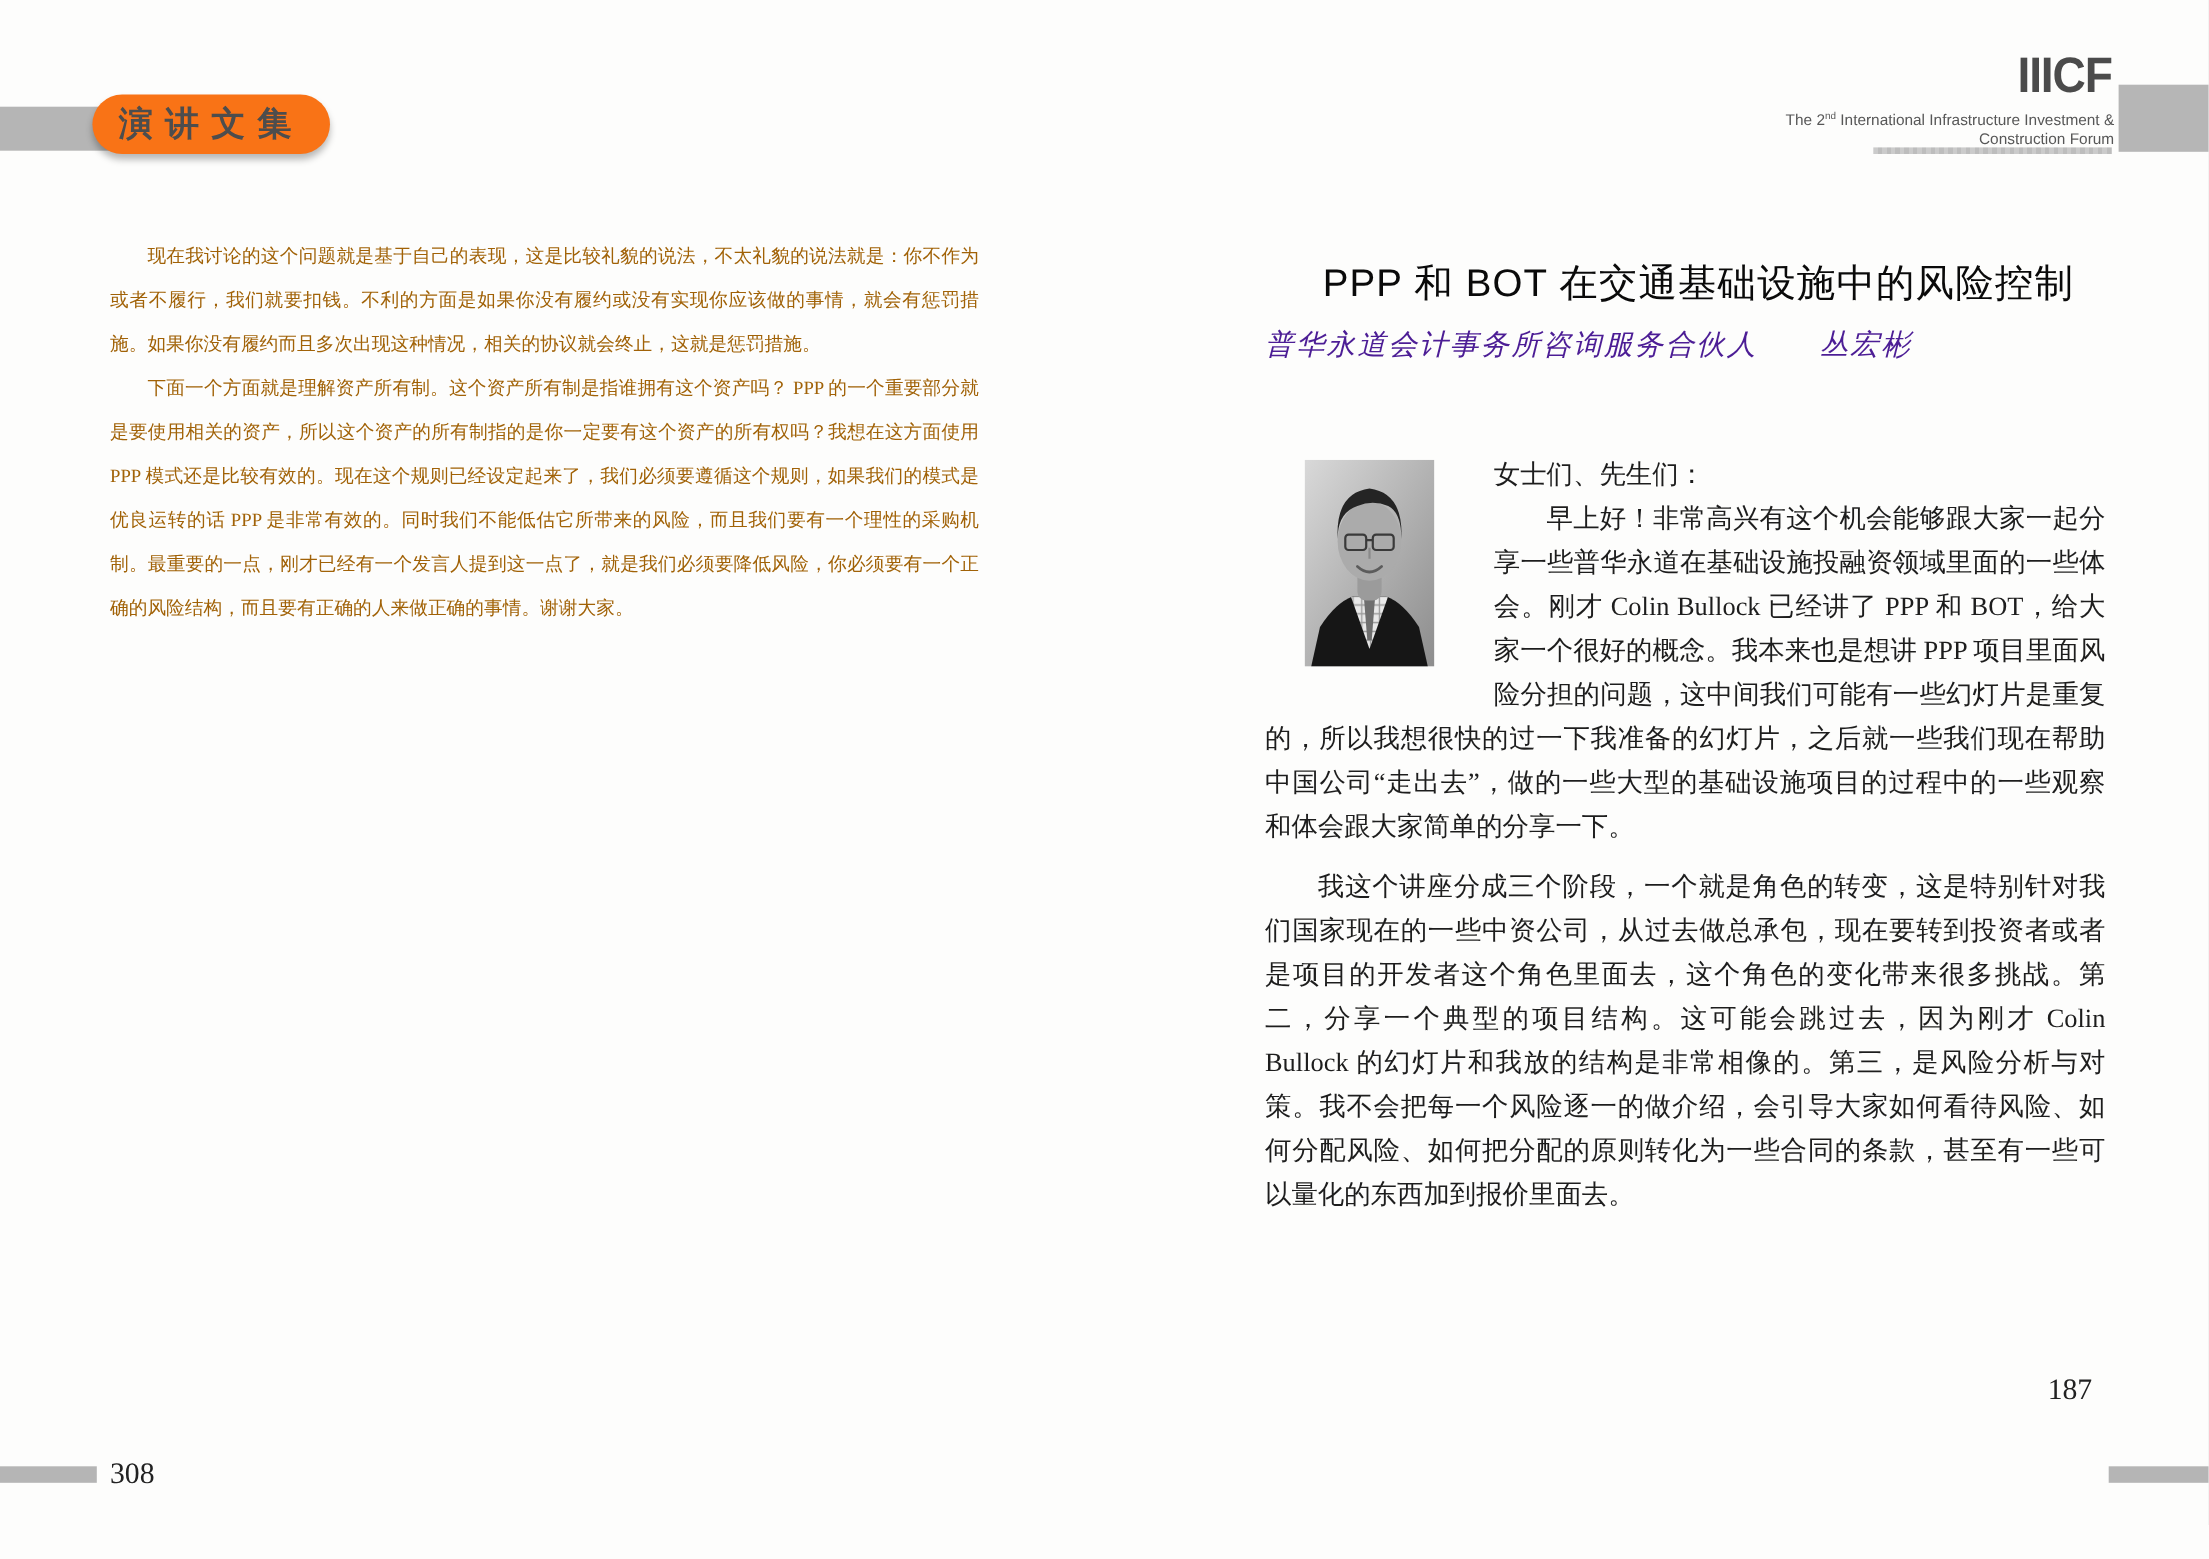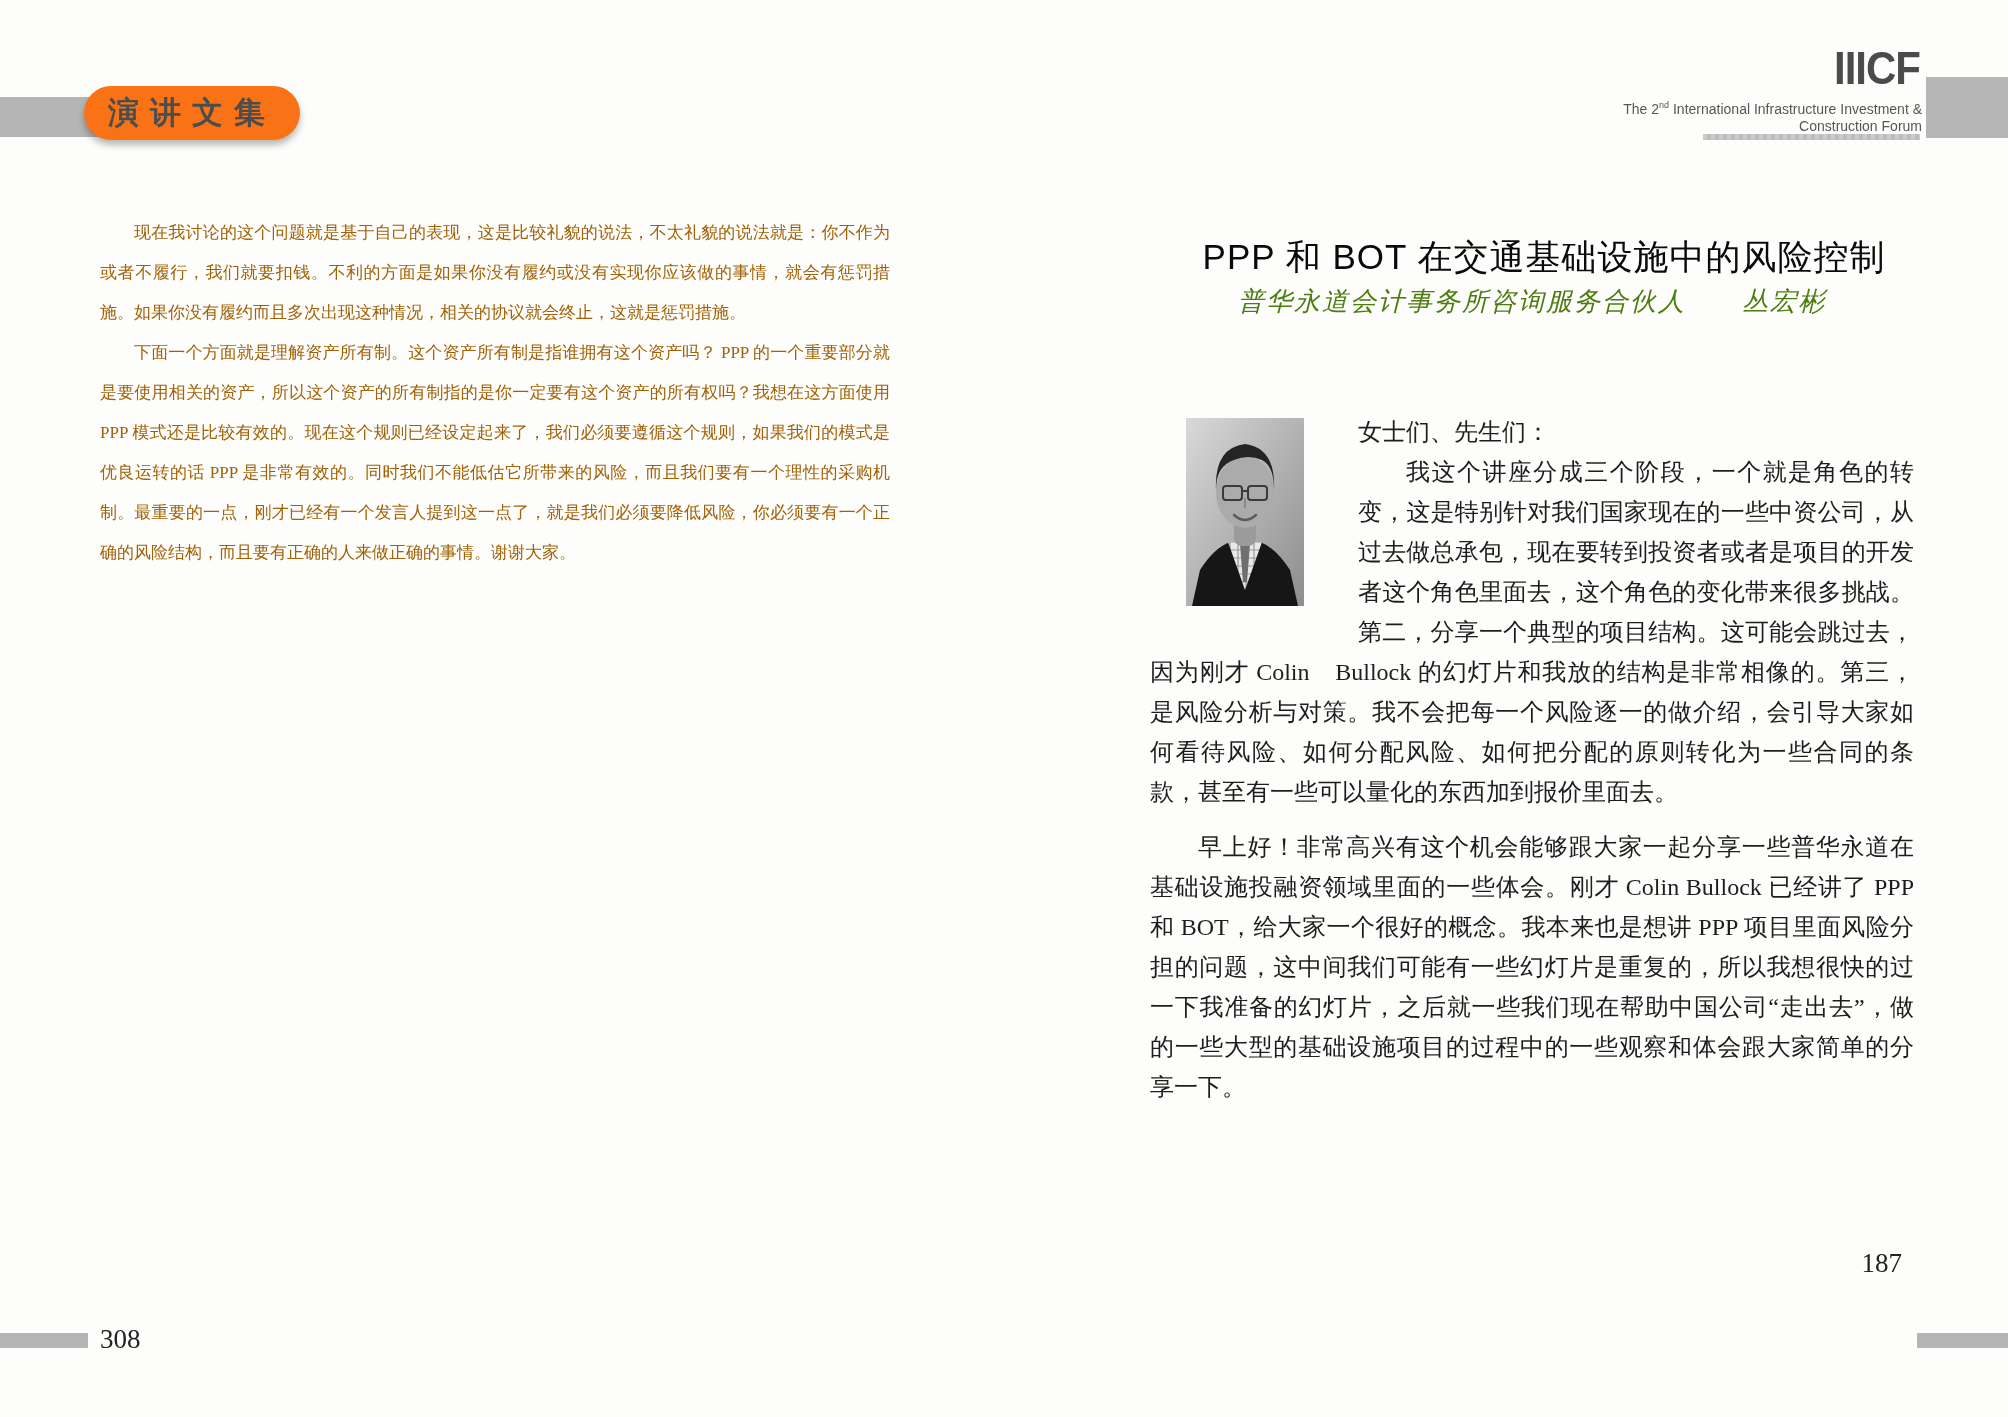--- a/index.html
+++ b/index.html
@@ -42,23 +42,23 @@
   .rp-header-block{position:absolute; left:1926px; top:77px; width:82px; height:61px; background:#b6b6b6;}
 
   
   .rp-title{
     position:absolute; left:1140px; top:222px; width:784px; margin:12px;
     text-align:center; white-space:nowrap;
     font-family:"Liberation Sans", sans-serif; font-weight:normal;
     font-size:35px; letter-spacing:1px; color:#0a0a0a;
   }
   .rp-byline{
-    position:absolute; left:1150px; top:284px; width:764px;
-    text-align:center; font-size:26px; letter-spacing:2px;
-    font-style:italic; color:#4d7c0f;
+    position:absolute; left:1150px; top:296px; width:764px;
+    font-size:26px; letter-spacing:2px;
+    font-style:italic; color:#4c1d95;
   }
 
   
   .lp-body{
     position:absolute; left:100px; top:213px; width:790px;
     font-size:17px; line-height:40px; text-align:justify; color:#a16207;
   }
   .lp-body .para{margin:0; text-indent:2em;}
   .lp-body .para + .para{margin-top:0;}
 
@@ -131,20 +131,20 @@
         <ellipse cx="59" cy="74" rx="29" ry="36" fill="#ababab"></ellipse>
         <path d="M30,72 Q28,30 59,26 Q90,30 88,72 Q88,48 76,42 Q62,36 48,42 Q30,48 30,72 Z" fill="#242424"></path>
         <rect x="37" y="68" width="19" height="14" rx="3" fill="none" stroke="#3a3a3a" stroke-width="2"></rect>
         <rect x="62" y="68" width="19" height="14" rx="3" fill="none" stroke="#3a3a3a" stroke-width="2"></rect>
         <line x1="56" y1="73" x2="62" y2="73" stroke="#3a3a3a" stroke-width="2"></line>
         <path d="M59,80 L59,90" stroke="#8a8a8a" stroke-width="2"></path>
         <path d="M48,97 Q59,107 70,97" fill="none" stroke="#5c5c5c" stroke-width="2.5" stroke-linecap="round"></path>
       </svg>
     </div>
     <p class="salutation">女士们、先生们：</p>
+    <p class="para">早上好！非常高兴有这个机会能够跟大家一起分享一些普华永道在基础设施投融资领域里面的一些体会。刚才 Colin Bullock 已经讲了 PPP 和 BOT，给大家一个很好的概念。我本来也是想讲 PPP 项目里面风险分担的问题，这中间我们可能有一些幻灯片是重复的，所以我想很快的过一下我准备的幻灯片，之后就一些我们现在帮助中国公司“走出去”，做的一些大型的基础设施项目的过程中的一些观察和体会跟大家简单的分享一下。</p>
     <p class="para">我这个讲座分成三个阶段，一个就是角色的转变，这是特别针对我们国家现在的一些中资公司，从过去做总承包，现在要转到投资者或者是项目的开发者这个角色里面去，这个角色的变化带来很多挑战。第二，分享一个典型的项目结构。这可能会跳过去，因为刚才 Colin　Bullock 的幻灯片和我放的结构是非常相像的。第三，是风险分析与对策。我不会把每一个风险逐一的做介绍，会引导大家如何看待风险、如何分配风险、如何把分配的原则转化为一些合同的条款，甚至有一些可以量化的东西加到报价里面去。</p>
-    <p class="para">早上好！非常高兴有这个机会能够跟大家一起分享一些普华永道在基础设施投融资领域里面的一些体会。刚才 Colin Bullock 已经讲了 PPP 和 BOT，给大家一个很好的概念。我本来也是想讲 PPP 项目里面风险分担的问题，这中间我们可能有一些幻灯片是重复的，所以我想很快的过一下我准备的幻灯片，之后就一些我们现在帮助中国公司“走出去”，做的一些大型的基础设施项目的过程中的一些观察和体会跟大家简单的分享一下。</p>
   </div>
 
   <div class="rp-pagenum">187</div>
   <div class="rp-footer-bar"></div>
 
 </div>
 
 </body></html>

